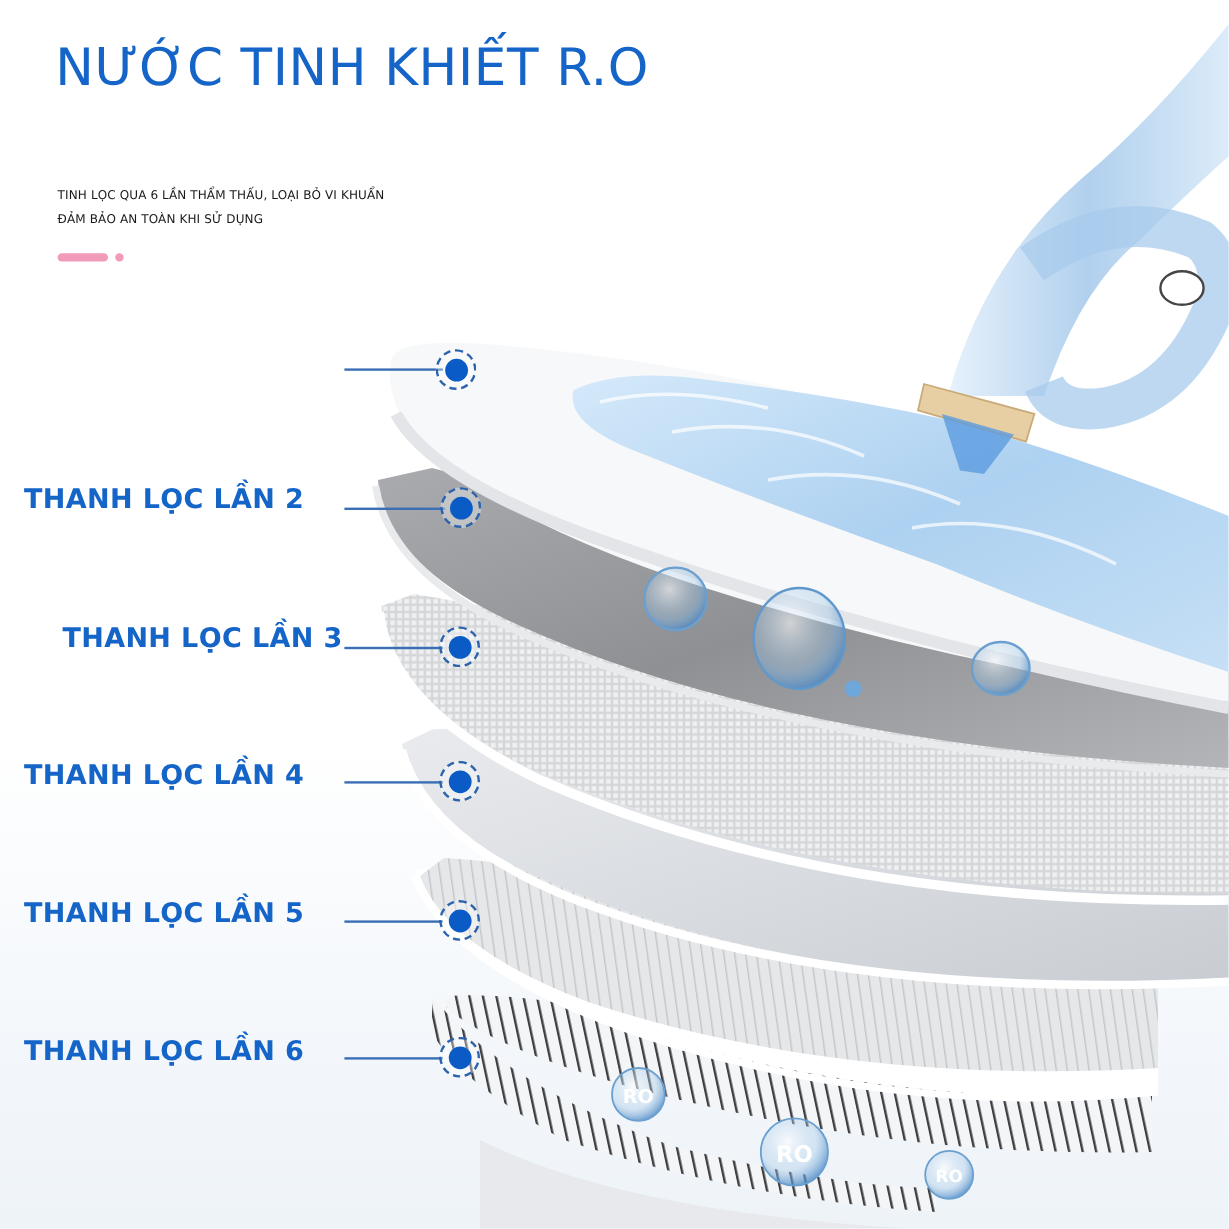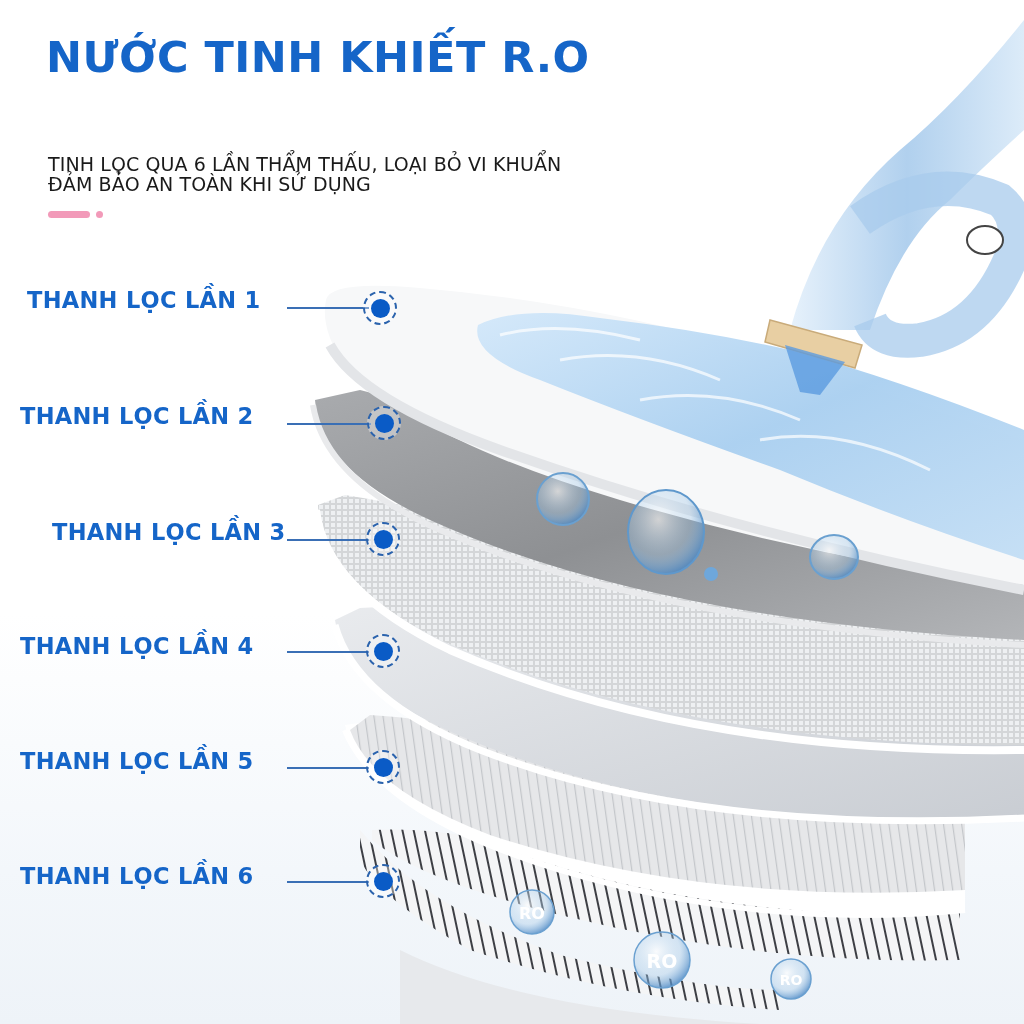--- a/index.html
+++ b/index.html
@@ -1,24 +1,24 @@
 <!DOCTYPE html>
 <html><head>
 <meta charset="utf-8">
 <style>
   * { margin: 0; padding: 0; box-sizing: border-box; }
   html, body { width: 1024px; height: 1024px; overflow: hidden; background: #ffffff; }
   body { font-family: "DejaVu Sans", "Liberation Sans", sans-serif; position: relative; }
   .canvas { position: absolute; left: 0; top: 0; width: 1024px; height: 1024px;
     background: linear-gradient(180deg, #ffffff 0%, #ffffff 60%, #f3f7fb 85%, #eef3f8 100%); overflow: hidden; }
 
-  .title { position: absolute; left: 46px; top: 30px; color: #1565c8; font-weight: bold;
+  .title { position: absolute; left: 46px; top: 30px; color: #1565c8; font-weight: normal;
     font-size: 43px; line-height: 55px; letter-spacing: 0.5px; }
   .title div { white-space: nowrap; }
-  .subtitle { position: absolute; left: 48px; top: 154px; color: #1a1a1a; font-size: 19px;
+  .subtitle { position: absolute; left: 48px; top: 154px; color: #1a1a1a; font-size: 10px;
     line-height: 20px; letter-spacing: 0.1px; }
   .subtitle div { white-space: nowrap; }
   .pink-bar { position: absolute; left: 48px; top: 211px; width: 42px; height: 7px; border-radius: 4px; background: #f29ab9; }
   .pink-dot { position: absolute; left: 96px; top: 211px; width: 7px; height: 7px; border-radius: 50%; background: #f29ab9; }
 
   .stage-label { position: absolute; color: #1565c8; font-weight: bold; font-size: 22.5px;
     letter-spacing: 0.3px; white-space: nowrap; }
   .leader { position: absolute; height: 2px; background: #3a6fb5; }
   .marker { position: absolute; width: 34px; height: 34px; border-radius: 50%;
     border: 2px dashed #2b63ad; display: flex; align-items: center; justify-content: center;
@@ -134,21 +134,20 @@
   <div class="title">
     <div>NƯỚC TINH KHIẾT R.O</div>
   </div>
   <div class="subtitle">
     <div>TINH LỌC QUA 6 LẦN THẨM THẤU, LOẠI BỎ VI KHUẨN</div>
     <div>ĐẢM BẢO AN TOÀN KHI SỬ DỤNG</div>
   </div>
   <div class="pink-bar"></div>
   <div class="pink-dot"></div>
 
-  <div class="stage-label" style="left:27px; top:287px;">THANH LỌC LẦN 1</div>
   <div class="leader" style="left:287px; top:307px; width:82px;"></div>
   <div class="marker" style="left:363px; top:291px;">
       <div class="core"></div>
     </div>
 
   <div class="stage-label" style="left:20px; top:403px;">THANH LỌC LẦN 2</div>
   <div class="leader" style="left:287px; top:423px; width:84px;"></div>
   <div class="marker" style="left:367px; top:406px;">
       <div class="core"></div>
     </div>

